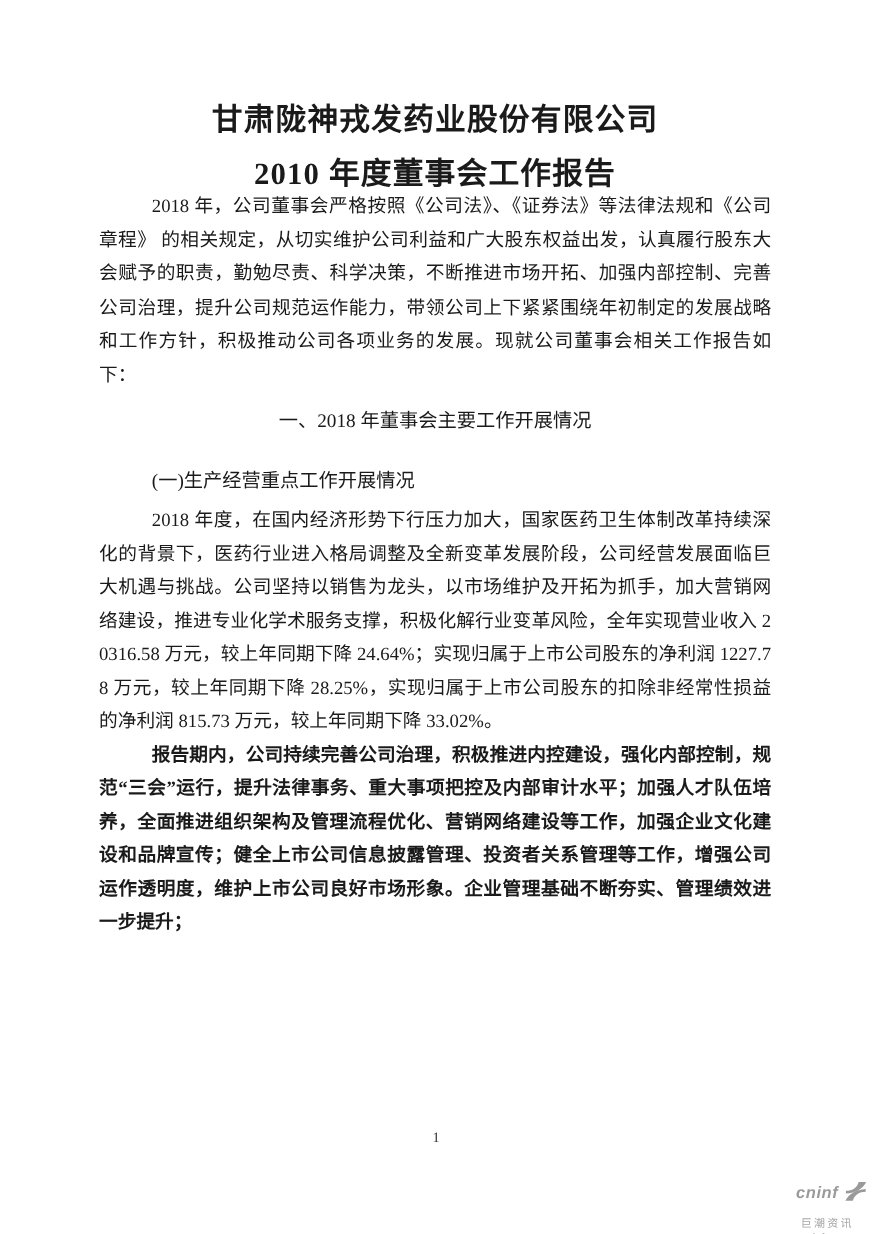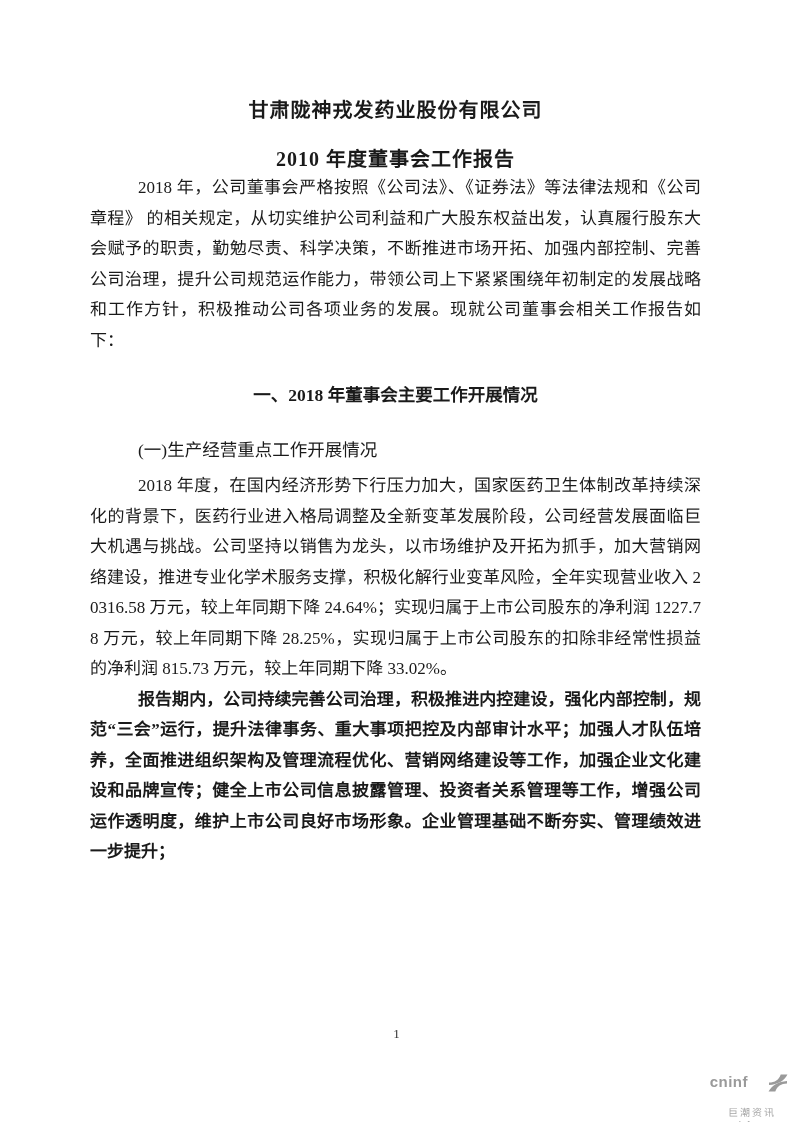--- a/index.html
+++ b/index.html
@@ -19,39 +19,39 @@
   }
   .content {
     position: absolute;
     left: 90px;
     right: 92px;
     top: 0;
   }
   .doc-title {
     text-align: center;
     font-weight: bold;
-    font-size: 20px;
+    font-size: 28px;
     line-height: 28px;
     letter-spacing: 1px;
   }
   .doc-title.line1 { margin-top: 96px; }
   .doc-title.line2 { margin-top: 21px; }
   .para {
     font-size: 17px;
     line-height: 30.5px;
     text-align: justify;
     text-indent: 48px;
     word-break: break-all;
   }
   .para.intro { }
   .section-heading {
-    margin-top: 24px;
+    margin-top: 11px;
     text-align: center;
     font-size: 17.5px;
-    font-weight: bold;
+    font-weight: normal;
     line-height: 30px;
   }
   .subsection-heading {
     margin-top: 25px;
     font-size: 17.5px;
     font-weight: normal;
     line-height: 30px;
     text-indent: 48px;
   }
   .para.p2 { margin-top: 6px; }
@@ -71,23 +71,24 @@
     top: 1074px;
     display: flex;
     flex-direction: column;
     align-items: flex-end;
     color: #a0a0a0;
     font-family: "Liberation Sans", "DejaVu Sans", sans-serif;
     line-height: 1;
   }
   .wm-brand-row {
     display: flex;
-    align-items: flex-start;
-    gap: 20px;
+    align-items: flex-end;
+    gap: 6px;
     margin-right: 2px;
+    font-style: italic;
   }
   .wm-brand {
     font-weight: bold;
     font-size: 15px;
     letter-spacing: 0.5px;
     color: #9a9a9a;
   }
   .wm-logo { display: block; }
   .wm-cn {
     font-size: 10px;

